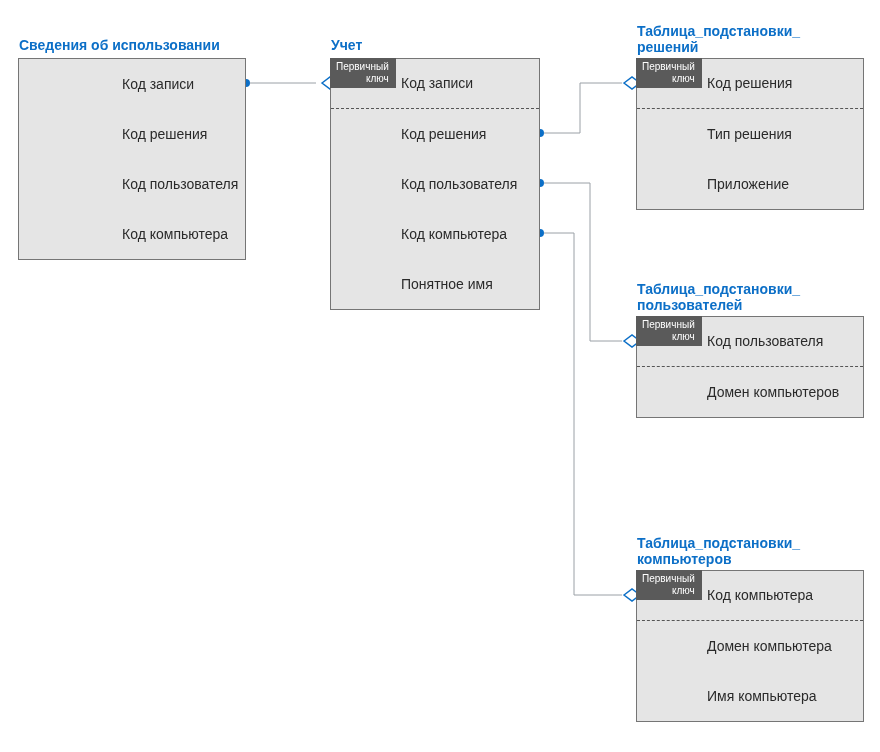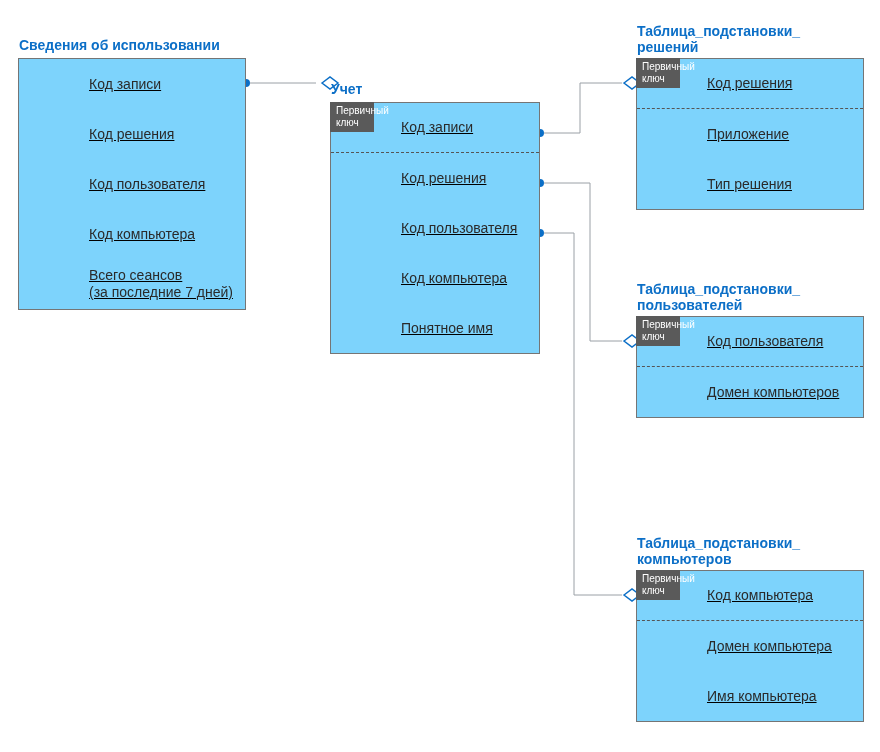--- a/index.html
+++ b/index.html
@@ -19,23 +19,22 @@
     height: 752px;
   }
   svg.connectors {
     position: absolute;
     top: 0; left: 0;
     width: 880px; height: 752px;
     pointer-events: none;
   }
   .entity {
     position: absolute;
-    background: #7dd3fc;
+    background: #e5e5e5;
     border: 1px solid #757575;
-    text-decoration: underline;
   }
   .entity .title {
     position: absolute;
     top: -22px;
     left: 0;
     font-size: 14px;
     font-weight: 600;
     color: #0c6fc7;
     line-height: 16px;
     white-space: pre;
@@ -55,29 +54,30 @@
   }
   .pk-tag {
     position: absolute;
     left: -1px;
     top: -1px;
     background: #5a5a5a;
     color: #fff;
     font-size: 10px;
     line-height: 12px;
     padding: 4px 6px;
-    width: 44px;
+    width: 66px;
     height: 30px;
     display: flex;
     align-items: center;
     white-space: pre;
+    text-align: right;
   }
   
-  #t-usage   { left: 18px;  top: 58px;  width: 228px; }
-  #t-uchet   { left: 330px; top: 58px;  width: 210px; margin-top: 44px; }
+  #t-usage   { left: 18px;  top: 58px;  width: 228px; padding-left: 33px; }
+  #t-uchet   { left: 330px; top: 58px;  width: 210px; }
   #t-resh    { left: 636px; top: 58px;  width: 228px; }
   #t-users   { left: 636px; top: 316px; width: 228px; }
   #t-comp    { left: 636px; top: 570px; width: 228px; }
 </style>
 </head>
 <body>
 
 <div class="canvas">
 
   <svg class="connectors">
@@ -115,24 +115,20 @@
       </div>
     <div class="row">
         <span>Код решения</span>
       </div>
     <div class="row">
         <span>Код пользователя</span>
       </div>
     <div class="row">
         <span>Код компьютера</span>
       </div>
-    <div class="row">
-        <span style="white-space:pre">Всего сеансов
-(за последние 7 дней)</span>
-      </div>
   </div>
 
   <div class="entity" id="t-uchet">
     <div class="title">Учет</div>
     <div class="row pk">
       <div class="pk-tag">Первичный
 ключ</div>
       <span>Код записи</span>
     </div>
     <div class="row">
@@ -151,24 +147,24 @@
 
   <div class="entity" id="t-resh">
     <div class="title" style="top:-36px">Таблица_подстановки_
 решений</div>
     <div class="row pk">
       <div class="pk-tag">Первичный
 ключ</div>
       <span>Код решения</span>
     </div>
     <div class="row">
-        <span>Приложение</span>
+        <span>Тип решения</span>
       </div>
     <div class="row">
-        <span>Тип решения</span>
+        <span>Приложение</span>
       </div>
   </div>
 
   <div class="entity" id="t-users">
     <div class="title" style="top:-36px">Таблица_подстановки_
 пользователей</div>
     <div class="row pk">
       <div class="pk-tag">Первичный
 ключ</div>
       <span>Код пользователя</span>

